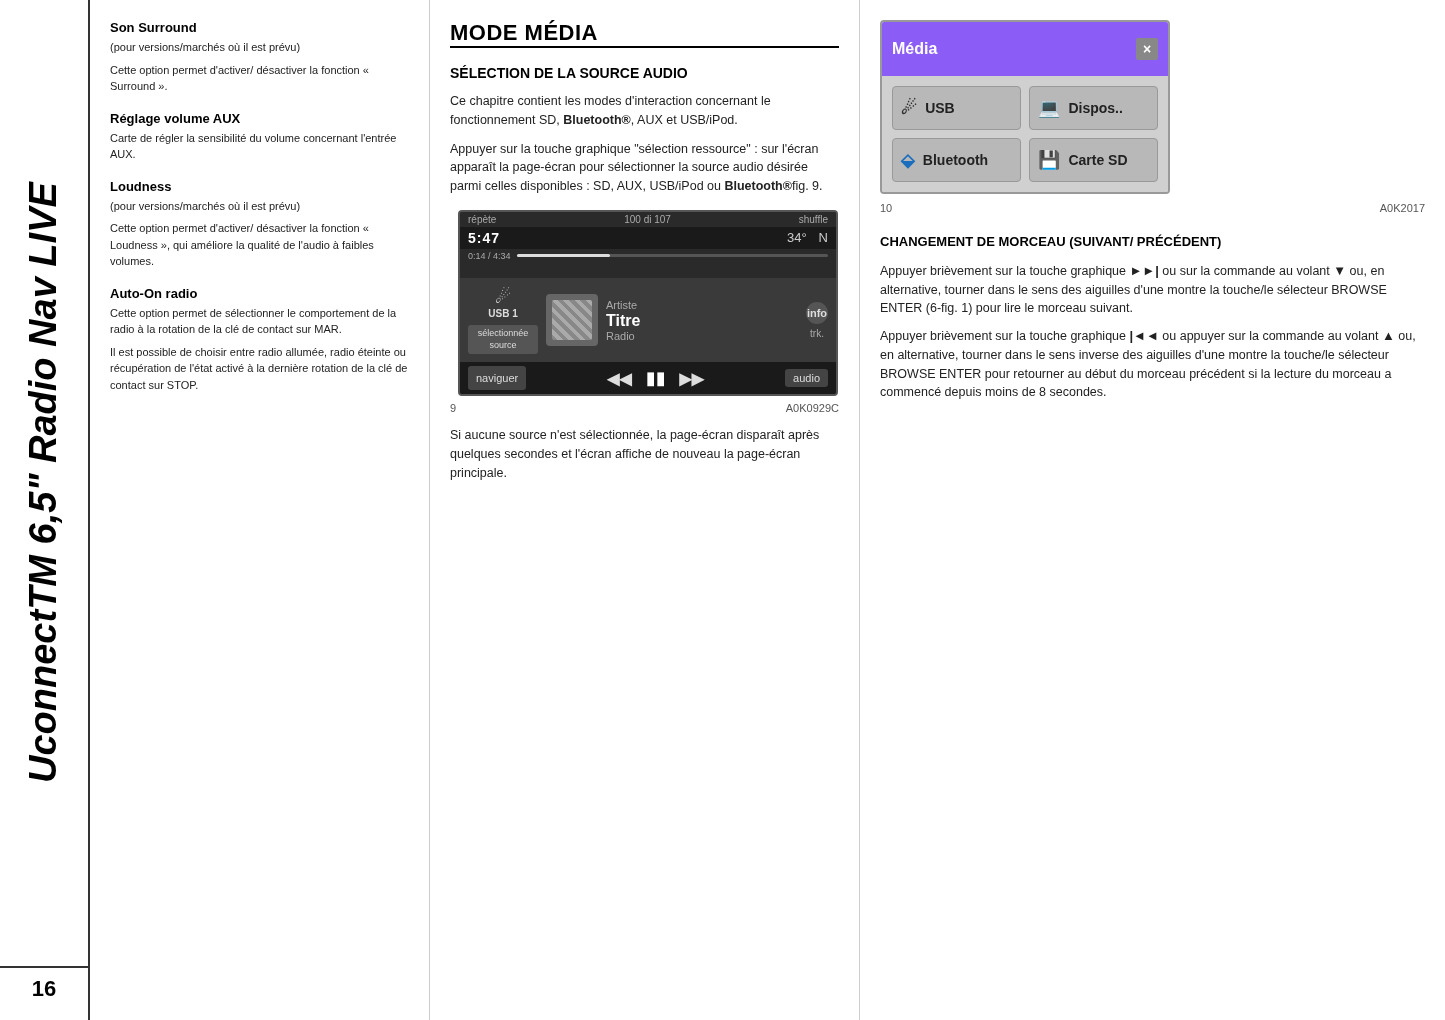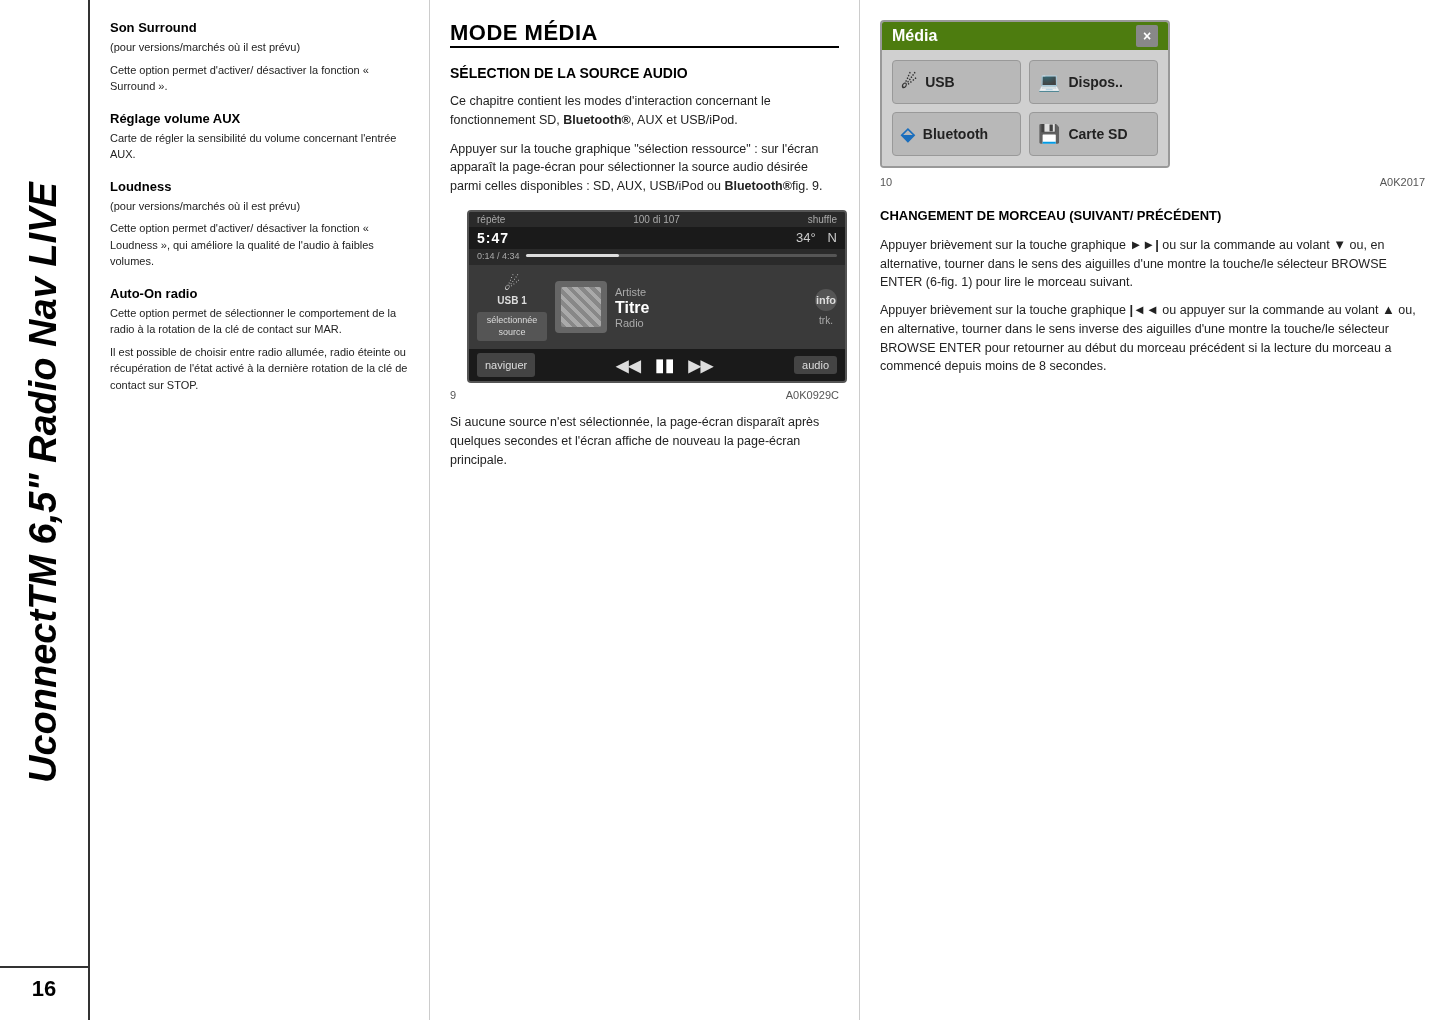--- a/index.html
+++ b/index.html
@@ -108,21 +108,21 @@
     .col2 p b {
       font-weight: bold;
     }
 
     
     .screen-mockup {
       background: #2a2a2a;
       border: 2px solid #555;
       border-radius: 4px;
       width: 380px;
-      margin: 14px 0 6px 17px;
+      margin: 14px 0 6px 8px;
       overflow: hidden;
     }
     .screen-top-bar {
       background: #1a1a1a;
       color: #fff;
       display: flex;
       justify-content: space-between;
       align-items: center;
       padding: 3px 8px;
       font-size: 12px;
@@ -293,26 +293,26 @@
     
     .media-screen {
       background: #e8e8e8;
       border: 2px solid #999;
       border-radius: 4px;
       width: 290px;
       margin-bottom: 8px;
       overflow: hidden;
     }
     .media-screen-titlebar {
-      background: #4d7c0f;
+      background: #8b5cf6;
       color: #fff;
       display: flex;
       justify-content: space-between;
       align-items: center;
-      padding: 3px 10px;
+      padding: 16px 10px;
       font-size: 16px;
       font-weight: bold;
     }
     .media-screen-close {
       background: #888;
       color: #fff;
       width: 22px;
       height: 22px;
       display: flex;
       align-items: center;
@@ -371,21 +371,21 @@
     }
     .inline-icon {
       display: inline-block;
       font-size: 13px;
       font-weight: bold;
     }
 
     
     .progress-bar-area {
       background: #2a2a2a;
-      padding: 2px 8px 4px 8px;
+      padding: 2px 8px 17px 8px;
       display: flex;
       align-items: center;
       gap: 6px;
     }
     .progress-track {
       flex: 1;
       height: 3px;
       background: #555;
       border-radius: 2px;
       position: relative;

